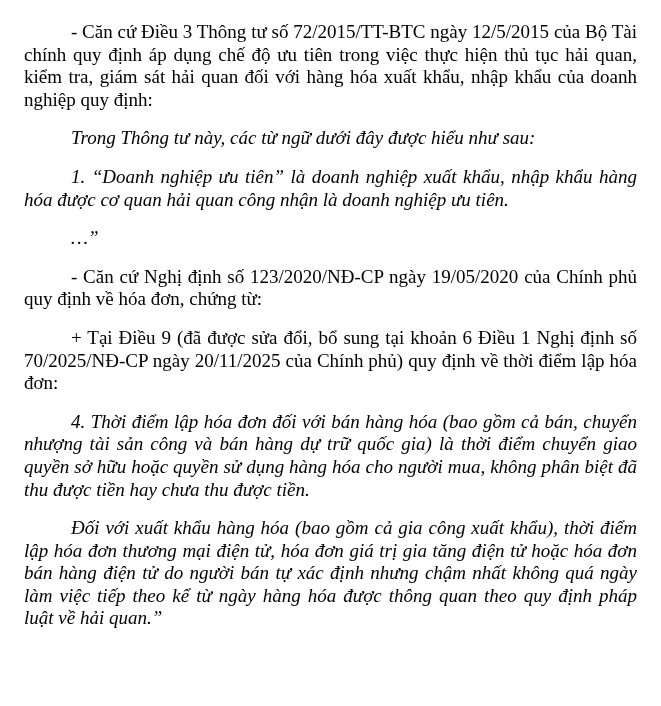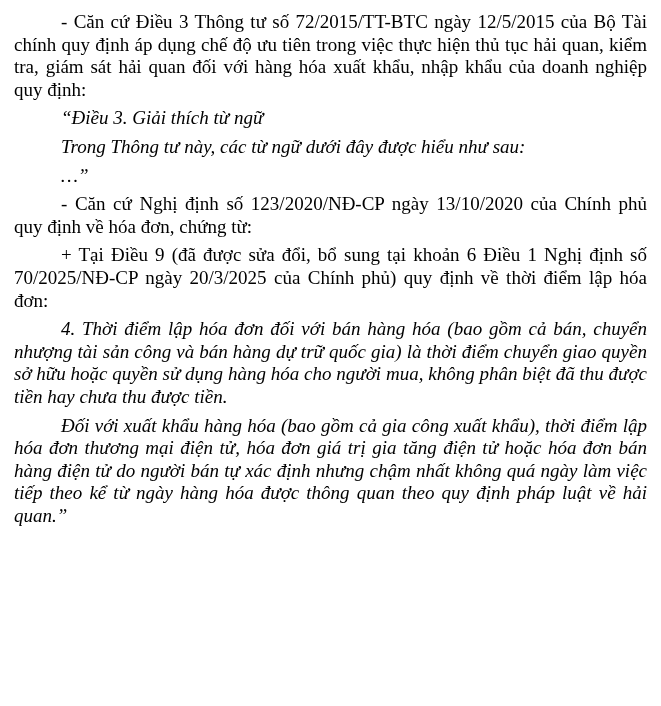--- a/index.html
+++ b/index.html
@@ -13,47 +13,47 @@
     box-sizing: border-box;
     padding: 5px 8px 0 8px;
     background: #ffffff;
     color: #000000;
     font-family: "Liberation Serif", "DejaVu Serif", serif;
     font-size: 19px;
     line-height: 22.6px;
     overflow: hidden;
   }
   .para {
-    margin: 6px;
+    margin: 16px;
     text-align: justify;
     text-indent: 47px;
   }
   .italic {
     font-style: italic;
   }
   .underline {
   }
 </style>
 </head>
 <body>
 
 <div class="page">
 
   <p class="para">- Căn cứ Điều 3 Thông tư số 72/2015/TT-BTC ngày 12/5/2015 của Bộ Tài chính quy định áp dụng chế độ ưu tiên trong việc thực hiện thủ tục hải quan, kiểm tra, giám sát hải quan đối với hàng hóa xuất khẩu, nhập khẩu của doanh nghiệp quy định:</p>
 
-  <p class="para italic">“Điều 3. Giải thích từ ngữ</p>
 
   <p class="para italic">Trong Thông tư này, các từ ngữ dưới đây được hiểu như sau:</p>
 
+  <p class="para italic">1. “Doanh nghiệp ưu tiên” là doanh nghiệp xuất khẩu, nhập khẩu hàng hóa được cơ quan hải quan công nhận là doanh nghiệp ưu tiên.</p>
 
   <p class="para italic">…”</p>
 
-  <p class="para">- Căn cứ Nghị định số 123/2020/NĐ-CP ngày 13/10/2020 của Chính phủ quy định về hóa đơn, chứng từ:</p>
+  <p class="para">- Căn cứ Nghị định số 123/2020/NĐ-CP ngày 19/05/2020 của Chính phủ quy định về hóa đơn, chứng từ:</p>
 
-  <p class="para">+ Tại Điều 9 (đã được sửa đổi, bổ sung tại khoản 6 Điều 1 Nghị định số 70/2025/NĐ-CP ngày 20/3/2025 của Chính phủ) quy định về thời điểm lập hóa đơn:</p>
+  <p class="para">+ Tại Điều 9 (đã được sửa đổi, bổ sung tại khoản 6 Điều 1 Nghị định số 70/2025/NĐ-CP ngày 20/11/2025 của Chính phủ) quy định về thời điểm lập hóa đơn:</p>
 
 
   <p class="para italic">4. Thời điểm lập hóa đơn đối với bán hàng hóa (bao gồm cả bán, chuyển nhượng tài sản công và bán hàng dự trữ quốc gia) là thời điểm chuyển giao quyền sở hữu hoặc quyền sử dụng hàng hóa cho người mua, không phân biệt đã thu được tiền hay chưa thu được tiền.</p>
 
   <p class="para italic">
     <span>Đối với xuất khẩu hàng hóa (bao gồm cả gia công xuất khẩu), thời điểm lập hóa đơn thương mại điện tử, hóa đơn giá trị gia tăng điện tử hoặc hóa đơn bán hàng điện tử </span><span class="underline">do người bán tự xác định nhưng chậm nhất không quá ngày làm việc tiếp theo kể từ ngày hàng hóa được thông quan theo quy định pháp luật về hải quan</span><span>.”</span>
   </p>
 
 
 

